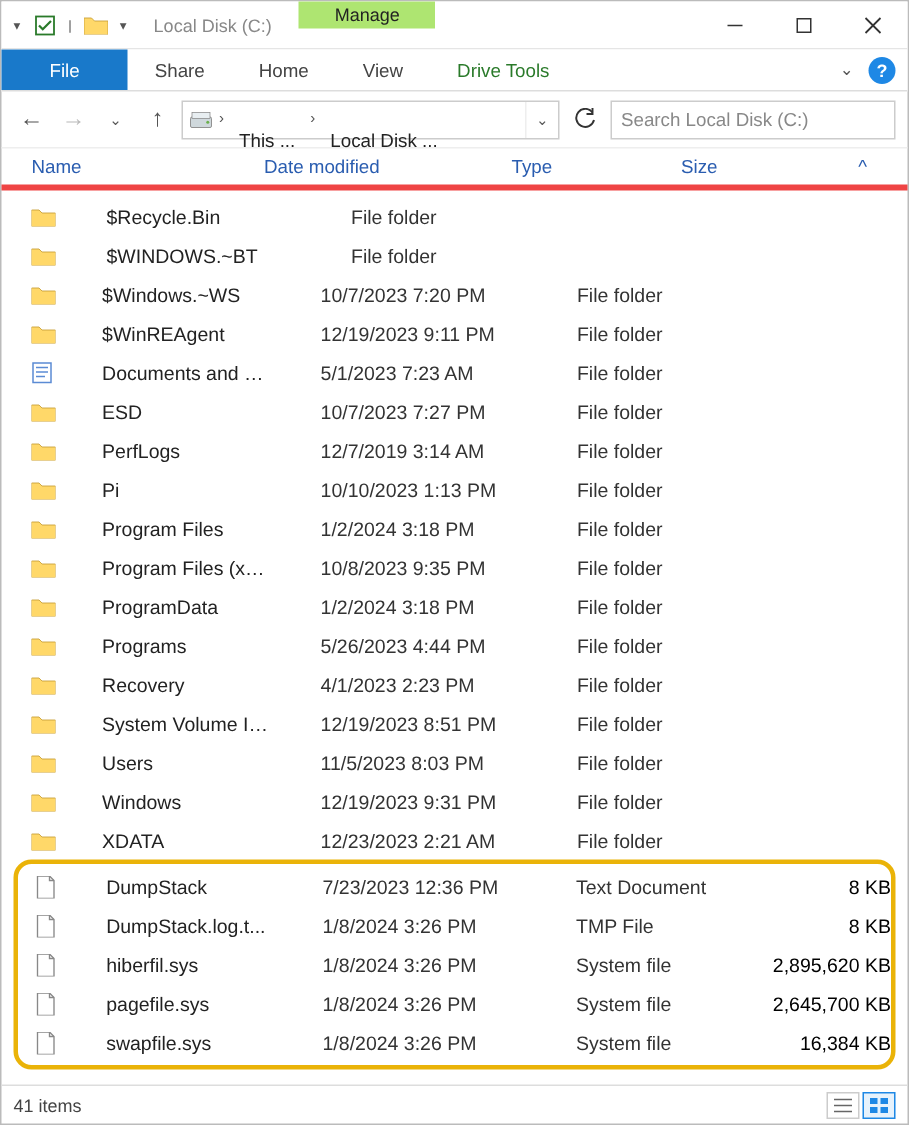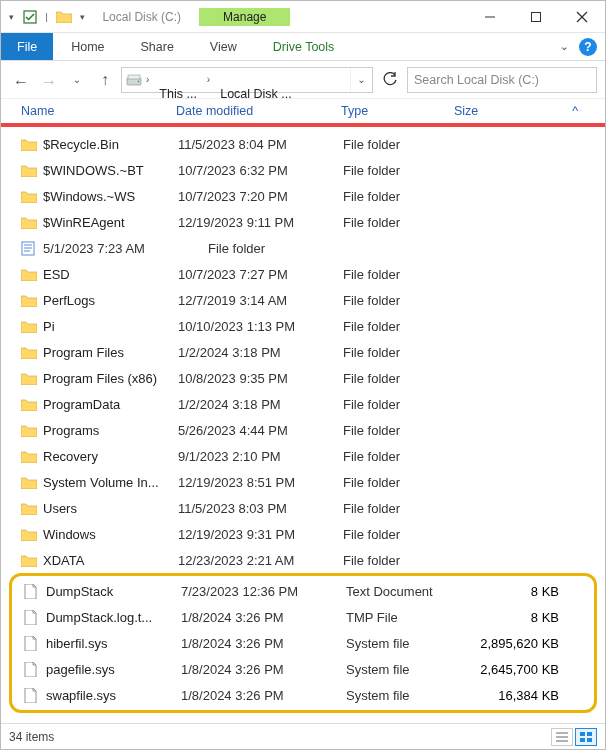--- a/index.html
+++ b/index.html
@@ -4,29 +4,29 @@
 <style>
   * { box-sizing: border-box; margin: 0; padding: 0; }
   body { font-family: "Segoe UI", Arial, sans-serif; font-size: 13px; color: #222; background: #fff; width: 606px; }
   .window { border: 1px solid #bbb; width: 606px; }
   
   .titlebar { display: flex; align-items: stretch; height: 32px; background: #fff; border-bottom: 1px solid #e5e5e5; }
   .tb-left { display: flex; align-items: center; gap: 6px; padding-left: 6px; }
   .tb-dropdown-arrow { font-size: 9px; color: #555; padding: 0 2px; }
   .qat-icon { width: 16px; height: 16px; display: flex; align-items: center; justify-content: center; }
   .tb-title { color: #888; font-size: 12px; padding-left: 10px; display:flex; align-items:center; }
-  .tb-manage { margin-left: 18px; display:flex; flex-direction:column; align-items:center; justify-content:center; }
+  .tb-manage { margin-left: 18px; display:flex; flex-direction:column; align-items:center; justify-content:flex-start; }
   .tb-manage-lbl { background: #aee571; color:#222; font-size:12px; padding: 2px 24px; }
   .tb-spacer { flex:1; }
   .win-controls { display:flex; }
   .win-btn { width:46px; display:flex; align-items:center; justify-content:center; color:#333; }
   
   .ribbon { display:flex; align-items:stretch; height:28px; border-bottom:1px solid #ddd; background:#fff; }
   .rtab { padding:0 18px; display:flex; align-items:center; font-size:12.5px; color:#444; }
-  .rtab.file { background:#1979ca; color:#fff; padding:0 16px; }
+  .rtab.file { background:#1979ca; color:#fff; padding:0 32px; }
   .rtab.context { color:#2a7a2a; }
   .ribbon-right { margin-left:auto; display:flex; align-items:center; padding-right:8px; gap:10px; }
   .help-icon { width:18px; height:18px; border-radius:50%; background:#1e88e5; color:#fff; font-size:12px; display:flex; align-items:center; justify-content:center; font-weight:bold; }
   
   .navrow { display:flex; align-items:center; height:38px; padding:0 8px; gap:4px; border-bottom:1px solid #eee; }
   .nav-btn { width:24px; height:24px; display:flex; align-items:center; justify-content:center; color:#555; font-size:16px; }
   .nav-btn.disabled { color:#bbb; }
   .addr { flex:1; display:flex; align-items:center; border:1px solid #ccc; height:26px; background:#fff; }
   .addr-seg { padding:0 6px; font-size:12.5px; color:#222; display:flex; align-items:center; max-width:120px; white-space:nowrap; overflow:hidden; text-overflow:ellipsis;margin-top:28px; }
   .addr-chevron { font-size:10px; color:#555; padding:0 4px; }
@@ -38,21 +38,21 @@
   .search input::placeholder { color:#888; }
   
   .cols { display:flex; height:28px; align-items:center; border-bottom:4px solid #ef4444; padding-left:20px; color:#2a5db0; font-size:12.5px; }
   .col-name { width:155px; }
   .col-date { width:165px; }
   .col-type { width:113px; }
   .col-size { width:110px; }
   .col-chev { width:20px; text-align:right; padding-right:6px; color:#2a5db0; }
   
   .filelist { padding: 4px 8px 10px 8px; }
-  .row { display:flex; align-items:center; height:26px; padding-left:12px; font-size:13px; color:#222; }
+  .row { display:flex; align-items:center; height:26px; padding-left:12px; font-size:13px; color:#222;gap:28px; }
   .row .icon { width:22px; display:flex; align-items:center; justify-content:flex-start; }
   .row .r-name { width:135px; white-space:nowrap; overflow:hidden; text-overflow:ellipsis; padding-right:6px; }
   .row .r-date { width:165px; color:#333; }
   .row .r-type { width:113px; color:#333; }
   .row .r-size { width:100px; text-align:right; color:#000000; }
   .group-hl { border:3px solid #eab308; border-radius:12px; padding:2px 0; }
   
   .status { display:flex; align-items:center; height:26px; border-top:1px solid #ddd; padding:0 8px; font-size:12px; color:#444; }
   .status-spacer { flex:1; }
   .view-btns { display:flex; gap:2px; }
@@ -102,22 +102,22 @@
         <svg width="12" height="12">
             <line x1="1" y1="1" x2="11" y2="11" stroke="#333" stroke-width="1.2"></line>
             <line x1="11" y1="1" x2="1" y2="11" stroke="#333" stroke-width="1.2"></line>
           </svg>
       </div>
     </div>
   </div>
 
   <div class="ribbon">
     <div class="rtab file">File</div>
+    <div class="rtab">Share</div>
     <div class="rtab">Home</div>
-    <div class="rtab">Share</div>
     <div class="rtab">View</div>
     <div class="rtab context">Drive Tools</div>
     <div class="ribbon-right">
       <span style="font-size:11px;color:#555;">⌄</span>
       <span class="help-icon">?</span>
     </div>
   </div>
 
   <div class="navrow">
     <div class="nav-btn">←</div>
@@ -158,32 +158,30 @@
   </div>
 
   <div class="filelist" id="filelist">
       <div class="row">
         <span class="icon">
           <svg class="folder-svg" viewBox="0 0 16 13">
             <path d="M0 2 h5 l2 2 h9 v9 h-16 z" fill="#ffd869" stroke="#caa23a" stroke-width="0.6"></path>
           </svg>
         </span>
         <span class="r-name">$Recycle.Bin</span>
-        <span class="r-date">11/5/2023 8:04 PM</span>
         <span class="r-type">File folder</span>
         <span class="r-size"></span>
       </div>
       <div class="row">
         <span class="icon">
           <svg class="folder-svg" viewBox="0 0 16 13">
             <path d="M0 2 h5 l2 2 h9 v9 h-16 z" fill="#ffd869" stroke="#caa23a" stroke-width="0.6"></path>
           </svg>
         </span>
         <span class="r-name">$WINDOWS.~BT</span>
-        <span class="r-date">10/7/2023 6:32 PM</span>
         <span class="r-type">File folder</span>
         <span class="r-size"></span>
       </div>
       <div class="row">
         <span class="icon">
           <svg class="folder-svg" viewBox="0 0 16 13">
             <path d="M0 2 h5 l2 2 h9 v9 h-16 z" fill="#ffd869" stroke="#caa23a" stroke-width="0.6"></path>
           </svg>
         </span>
         <span class="r-name">$Windows.~WS</span>
@@ -204,20 +202,21 @@
       </div>
       <div class="row">
         <span class="icon">
           <svg width="14" height="15" viewBox="0 0 14 15">
             <rect x="1" y="1" width="12" height="13" fill="#fff" stroke="#5b8bd4" stroke-width="1"></rect>
             <line x1="3" y1="4" x2="11" y2="4" stroke="#5b8bd4"></line>
             <line x1="3" y1="7" x2="11" y2="7" stroke="#5b8bd4"></line>
             <line x1="3" y1="10" x2="9" y2="10" stroke="#5b8bd4"></line>
           </svg>
         </span>
+        <span class="r-name">Documents and S...</span>
         <span class="r-date">5/1/2023 7:23 AM</span>
         <span class="r-type">File folder</span>
         <span class="r-size"></span>
       </div>
       <div class="row">
         <span class="icon">
           <svg class="folder-svg" viewBox="0 0 16 13">
             <path d="M0 2 h5 l2 2 h9 v9 h-16 z" fill="#ffd869" stroke="#caa23a" stroke-width="0.6"></path>
           </svg>
         </span>
@@ -292,21 +291,21 @@
         <span class="r-type">File folder</span>
         <span class="r-size"></span>
       </div>
       <div class="row">
         <span class="icon">
           <svg class="folder-svg" viewBox="0 0 16 13">
             <path d="M0 2 h5 l2 2 h9 v9 h-16 z" fill="#ffd869" stroke="#caa23a" stroke-width="0.6"></path>
           </svg>
         </span>
         <span class="r-name">Recovery</span>
-        <span class="r-date">9/1/2023 2:10 PM</span>
+        <span class="r-date">4/1/2023 2:23 PM</span>
         <span class="r-type">File folder</span>
         <span class="r-size"></span>
       </div>
       <div class="row">
         <span class="icon">
           <svg class="folder-svg" viewBox="0 0 16 13">
             <path d="M0 2 h5 l2 2 h9 v9 h-16 z" fill="#ffd869" stroke="#caa23a" stroke-width="0.6"></path>
           </svg>
         </span>
         <span class="r-name">System Volume In...</span>
@@ -405,21 +404,21 @@
           </span>
           <span class="r-name">swapfile.sys</span>
           <span class="r-date">1/8/2024 3:26 PM</span>
           <span class="r-type">System file</span>
           <span class="r-size">16,384 KB</span>
         </div>
       </div>
     </div>
 
   <div class="status">
-    <span>34 items</span>
+    <span>41 items</span>
     <div class="status-spacer"></div>
     <div class="view-btns">
       <div class="view-btn">
         <svg width="12" height="10">
             <line x1="0" y1="1" x2="12" y2="1" stroke="#666"></line>
             <line x1="0" y1="5" x2="12" y2="5" stroke="#666"></line>
             <line x1="0" y1="9" x2="12" y2="9" stroke="#666"></line>
           </svg>
       </div>
       <div class="view-btn active">

